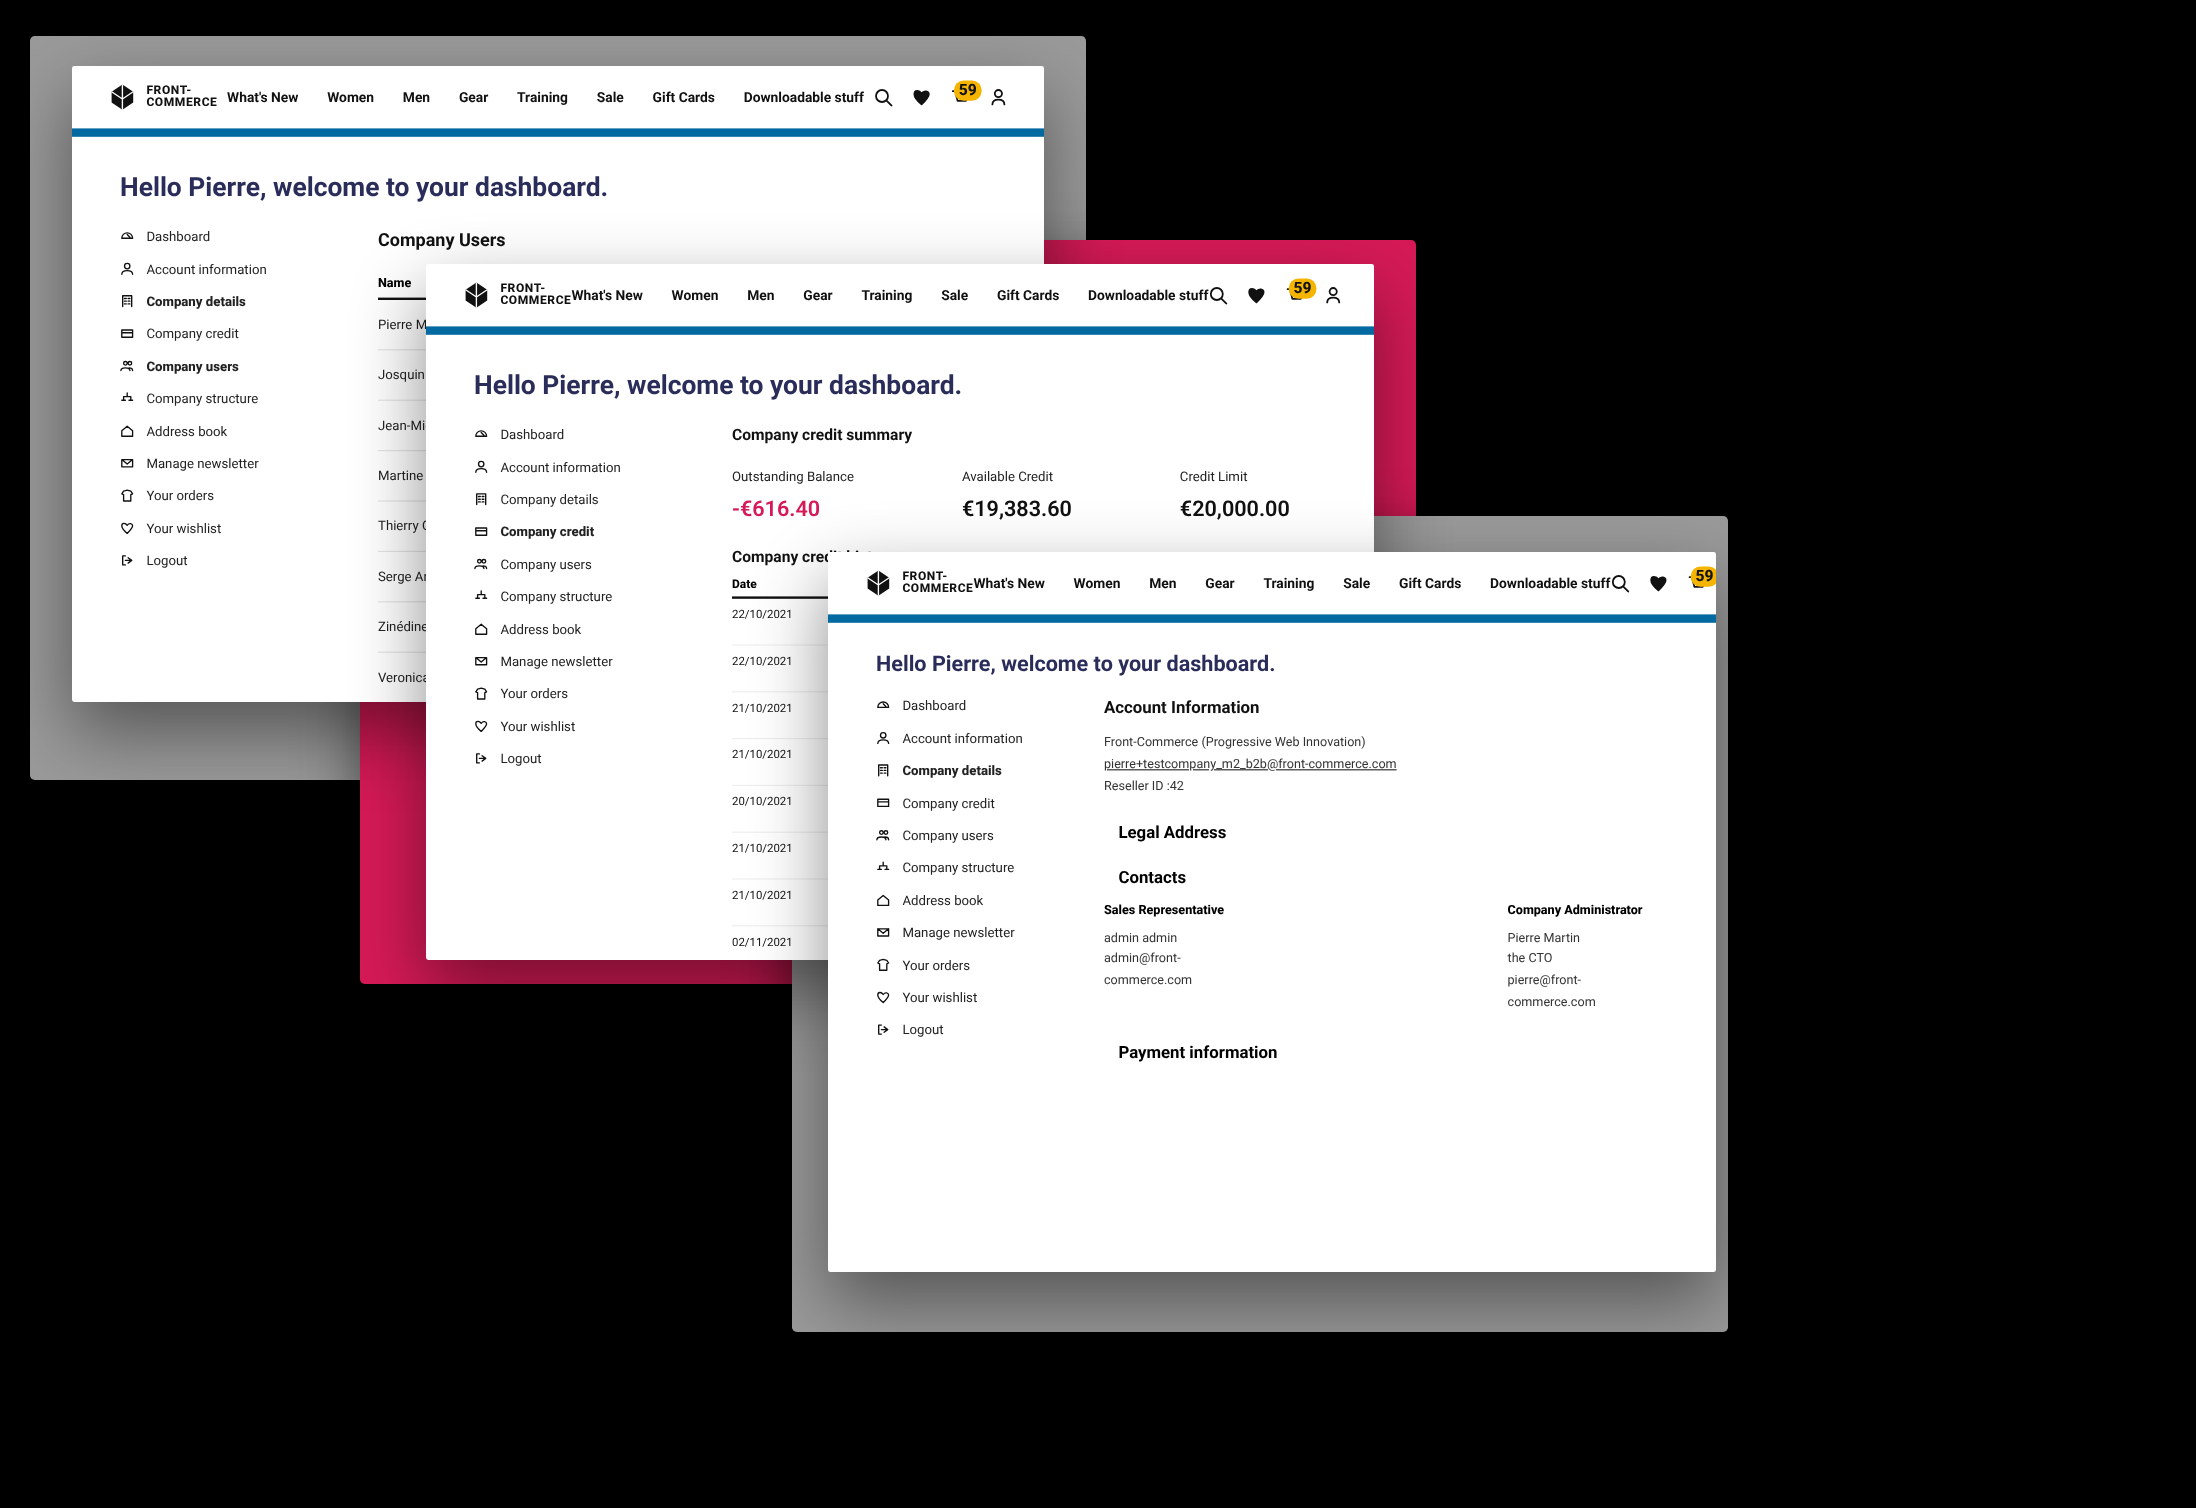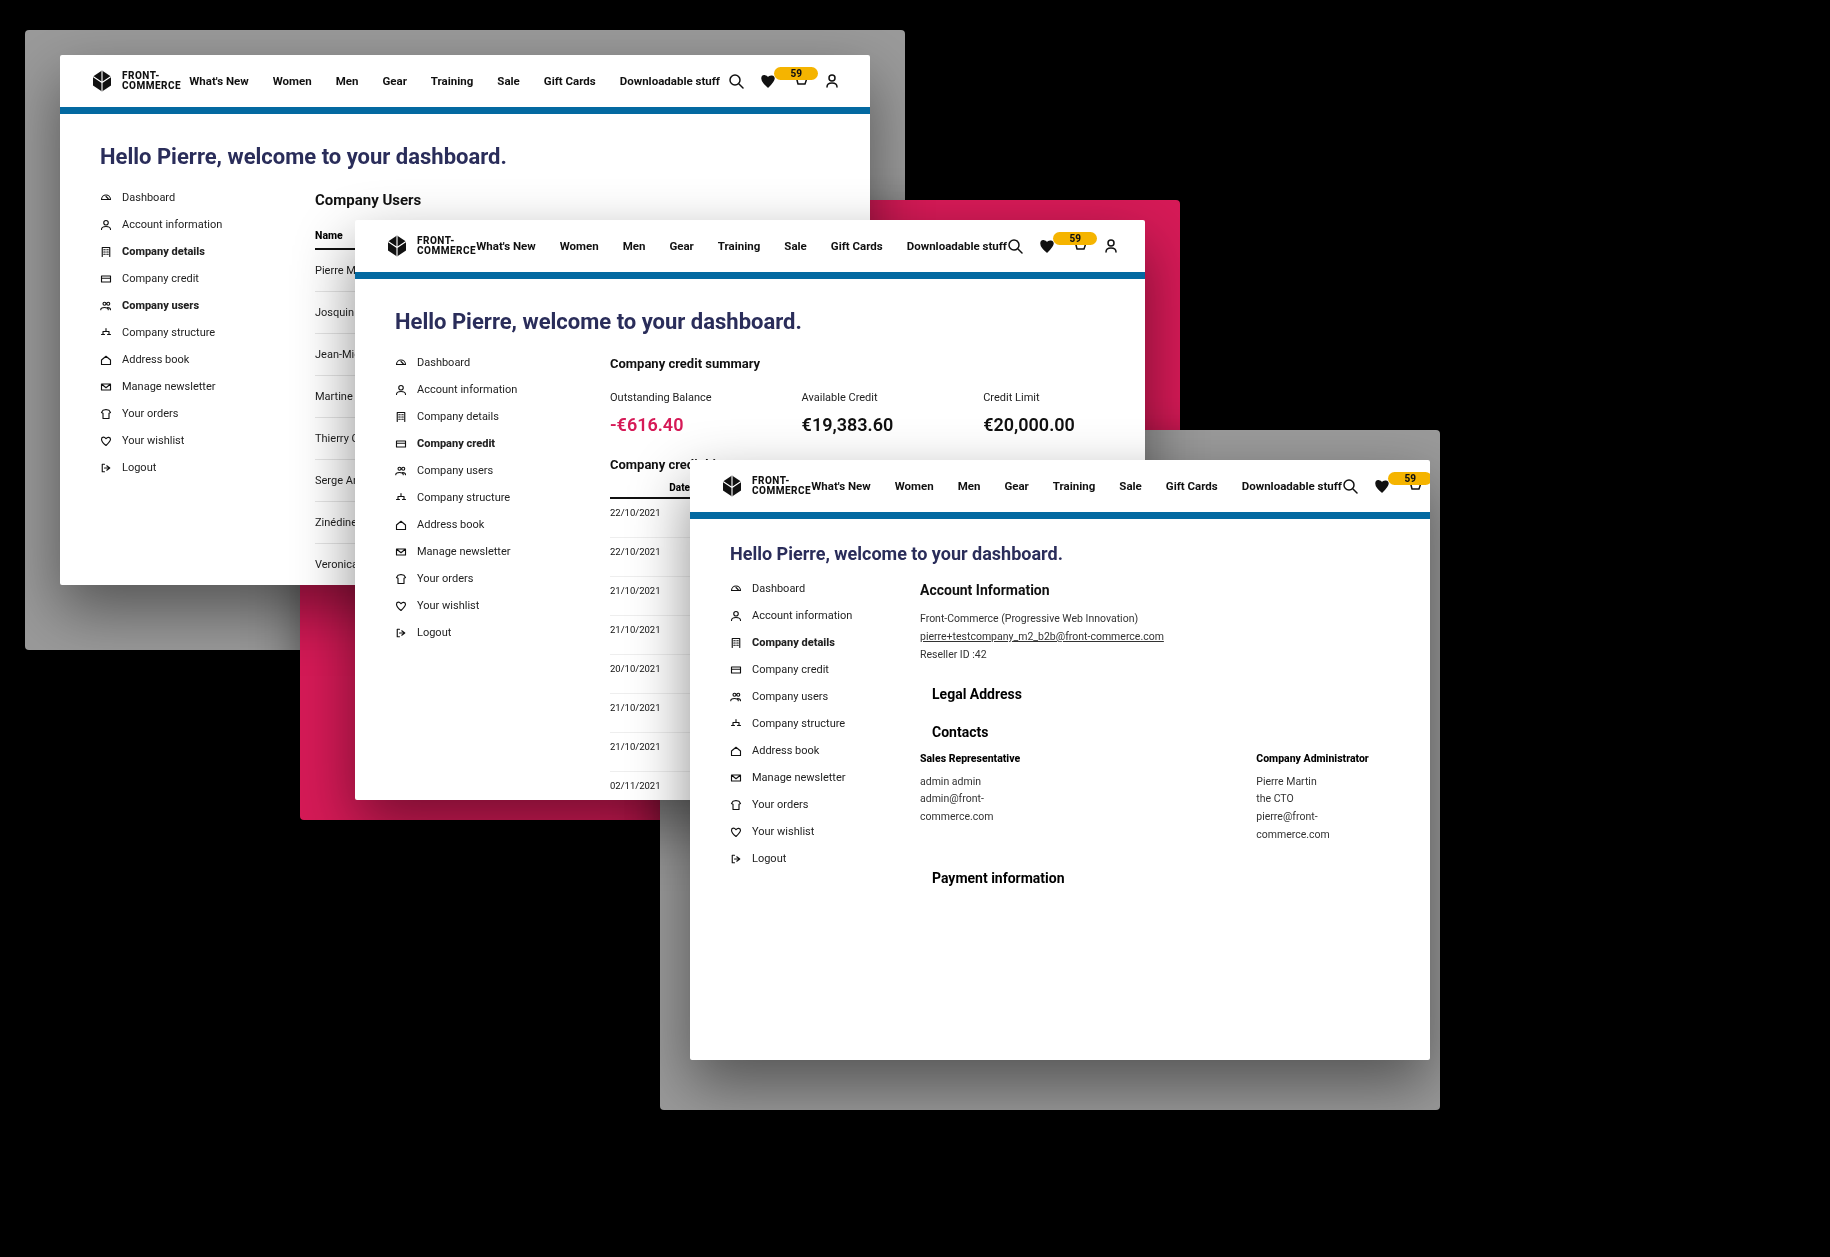--- a/index.html
+++ b/index.html
@@ -10,44 +10,44 @@
   .frame-pink { position: absolute; background: #d61a57; border-radius: 4px; box-shadow: 0 20px 50px rgba(0,0,0,.5); }
   .card { position: absolute; background: #fff; border-radius: 2px; box-shadow: 0 25px 60px rgba(0,0,0,.45); overflow: hidden; }
 
   .topbar { display: flex; align-items: center; padding: 14px 30px; border-bottom: 7px solid #0369a1; }
   .logo { display: flex; align-items: center; gap: 8px; font-size: 10px; font-weight: 800; letter-spacing: .5px; color: #111; }
   .logo svg { width: 24px; height: 24px; }
   .nav { flex: 1; display: flex; justify-content: center; gap: 24px; }
   .nav span { font-size: 11.5px; font-weight: 700; color: #111; white-space: nowrap; }
   .topicons { display: flex; align-items: center; gap: 16px; }
   .topicons .ico { width: 16px; height: 16px; display: flex; align-items: center; justify-content: center; position: relative; }
-  .badge { position: absolute; top: -6px; right: -10px; background: #f5b400; color: #111; font-size: 10px; font-weight: 800; border-radius: 8px; padding: 1px 16px; }
+  .badge { position: absolute; top: -6px; right: -10px; background: #f5b400; color: #111; font-size: 13px; font-weight: 800; border-radius: 8px; padding: 1px 4px; }
 
   h1.welcome { font-size: 22px; color: #2a2d5a; font-weight: 700; padding: 30px 40px 22px; }
 
   .body2col { display: flex; padding: 0 40px 30px; gap: 50px; }
   .sidemenu { width: 165px; flex-shrink: 0; display: flex; flex-direction: column; gap: 14px; }
-  .sidemenu .mi { display: flex; align-items: flex-end; gap: 10px; font-size: 11px; color: #222; }
+  .sidemenu .mi { display: flex; align-items: flex-start; gap: 10px; font-size: 11px; color: #222; }
   .sidemenu .mi.bold { font-weight: 800; }
   .sidemenu .mi .mico { width: 12px; height: 12px; flex-shrink: 0; display: flex; align-items: center; justify-content: center; }
 
   .content { flex: 1; }
 
   
   .section-title { font-size: 15px; font-weight: 700; color: #111; margin-bottom: 20px; }
   .tbl-head { font-size: 10.5px; font-weight: 800; border-bottom: 2px solid #111; padding-bottom: 6px; }
   .urow { font-size: 11px; color: #222; padding: 14px 0; border-bottom: 1px solid #e5e5e5; }
 
   
   .summary { display: flex; gap: 90px; margin: 18px 0 22px; }
   .summary .col .lbl { font-size: 11px; color: #222; margin-bottom: 10px; }
   .summary .col .val { font-size: 18px; font-weight: 600; color: #111; }
   .summary .col .val.neg { color: #d61a57; }
   .hist-head { display: flex; font-size: 10px; font-weight: 800; border-bottom: 2px solid #111; padding-bottom: 4px; }
-  .hist-head .c1 { width: 80px; text-align: right; }
+  .hist-head .c1 { width: 80px; }
   .hrow { display: flex; font-size: 9.5px; color: #555; padding: 8px 0; border-bottom: 1px solid #eee; align-items: flex-start; }
   .hrow .c1 { width: 80px; color: #111; }
   .hrow .c2 .act { color: #111; font-weight: 600; }
 
   
   .acct h2 { font-size: 14px; font-weight: 700; color: #111; margin: 0 0 12px; }
   .acct .sub { font-size: 11px; color: #000000; margin-top: 22px; margin-left: 12px; }
   .acct .line { font-size: 10.5px; color: #333; line-height: 1.7; }
   .acct .line.u { text-decoration: underline; }
   .two { display: flex; gap: 200px; margin-top: 10px; }

